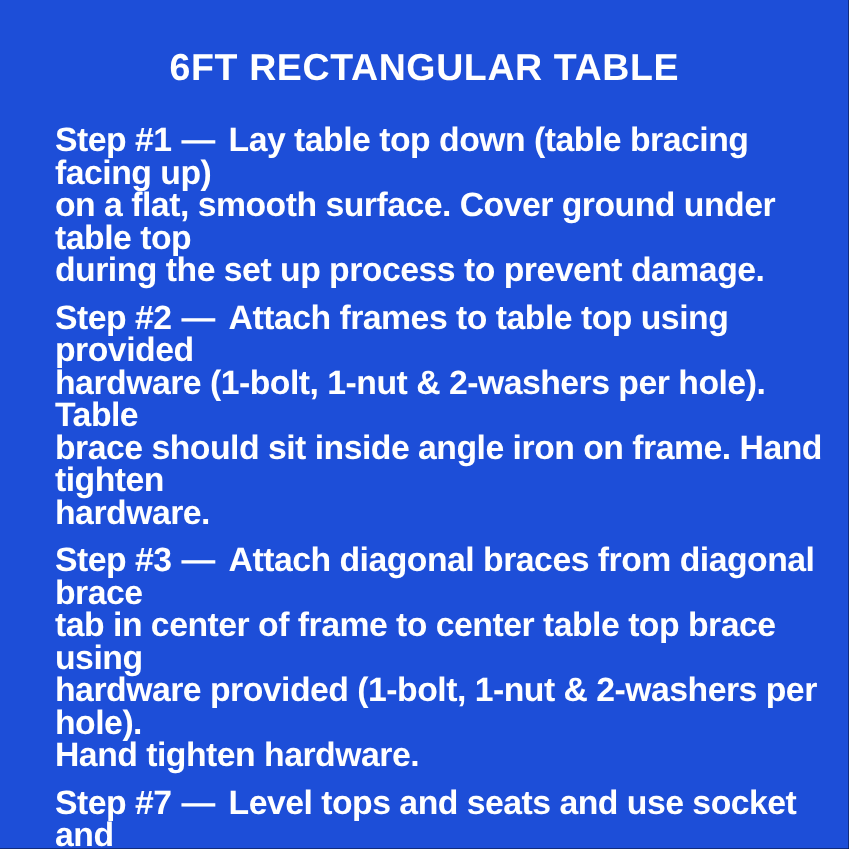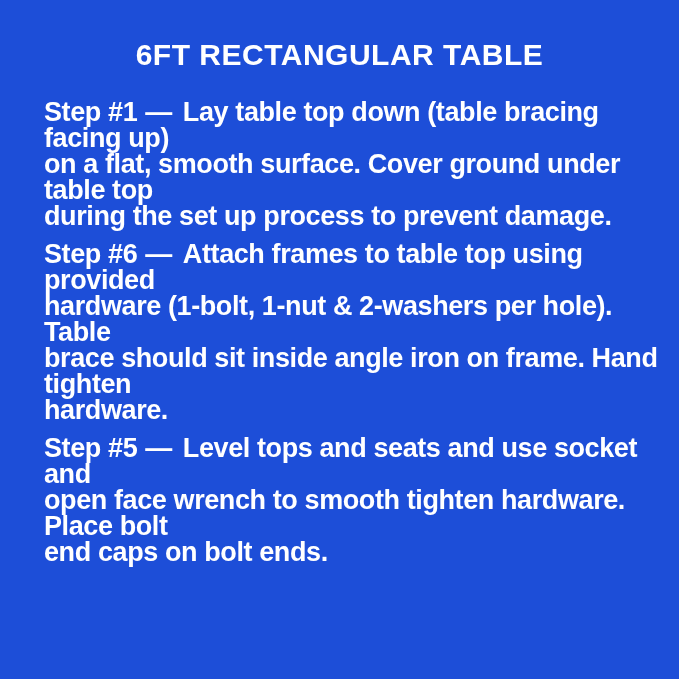--- a/index.html
+++ b/index.html
@@ -56,24 +56,28 @@
 <body>
 
 <div class="page" style="background: #1d4ed8; color: rgb(255, 255, 255);">
   <h1 class="title">6FT RECTANGULAR TABLE</h1>
 
   <div class="steps">
     <p class="step"><span class="step-label">Step #1</span><span class="step-dash">—</span><span class="step-lines">Lay table top down (table bracing facing up)
 on a flat, smooth surface. Cover ground under table top
 during the set up process to prevent damage.</span></p>
 
-    <p class="step"><span class="step-label">Step #6</span><span class="step-dash">—</span><span class="step-lines">Attach frames to table top using provided
+    <p class="step"><span class="step-label">Step #2</span><span class="step-dash">—</span><span class="step-lines">Attach frames to table top using provided
 hardware (1-bolt, 1-nut &amp; 2-washers per hole). Table
 brace should sit inside angle iron on frame. Hand tighten
 hardware.</span></p>
 
+    <p class="step"><span class="step-label">Step #3</span><span class="step-dash">—</span><span class="step-lines">Attach diagonal braces from diagonal brace
+tab in center of frame to center table top brace using
+hardware provided (1-bolt, 1-nut &amp; 2-washers per hole).
+Hand tighten hardware.</span></p>
 
 
-    <p class="step"><span class="step-label">Step #5</span><span class="step-dash">—</span><span class="step-lines">Level tops and seats and use socket and
+    <p class="step"><span class="step-label">Step #7</span><span class="step-dash">—</span><span class="step-lines">Level tops and seats and use socket and
 open face wrench to smooth tighten hardware. Place bolt
 end caps on bolt ends.</span></p>
   </div>
 </div>
 
 </body></html>

